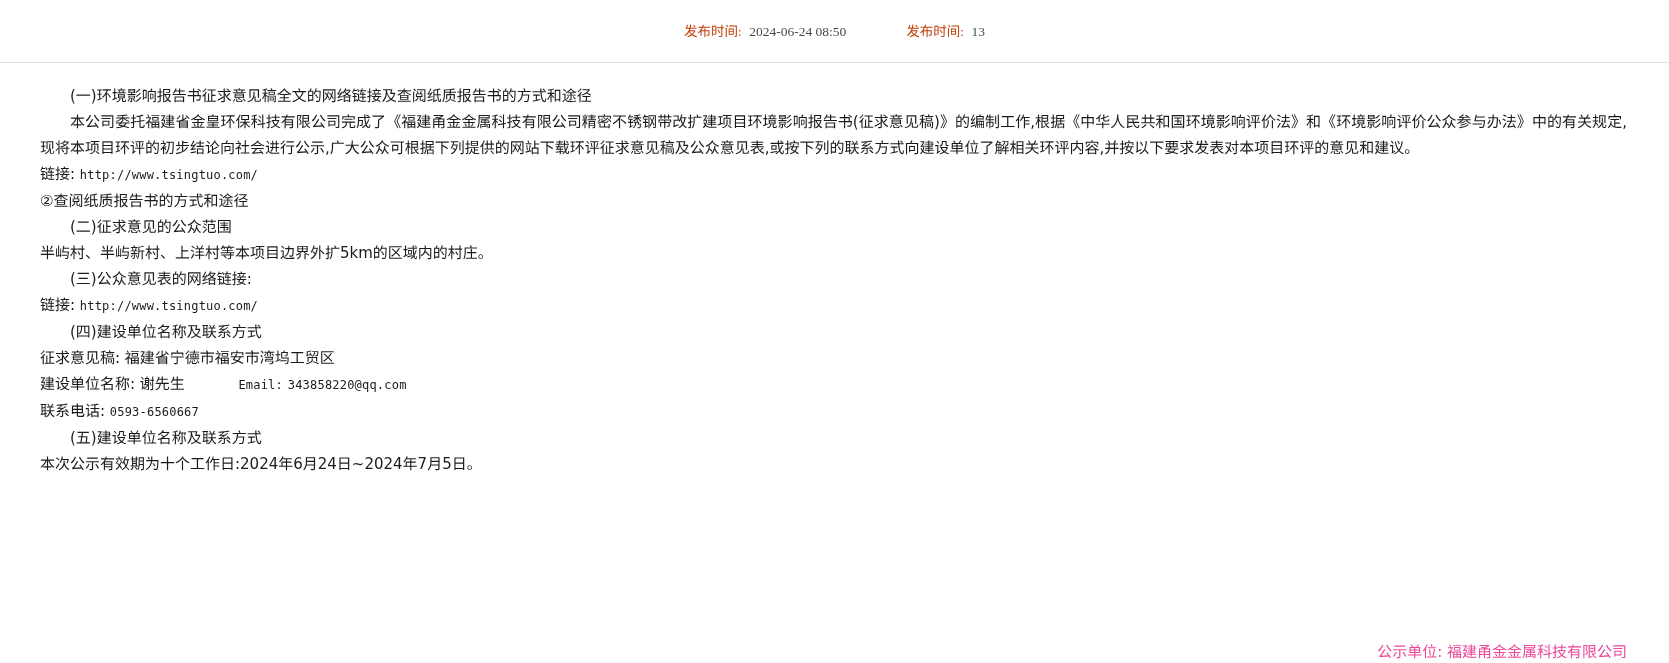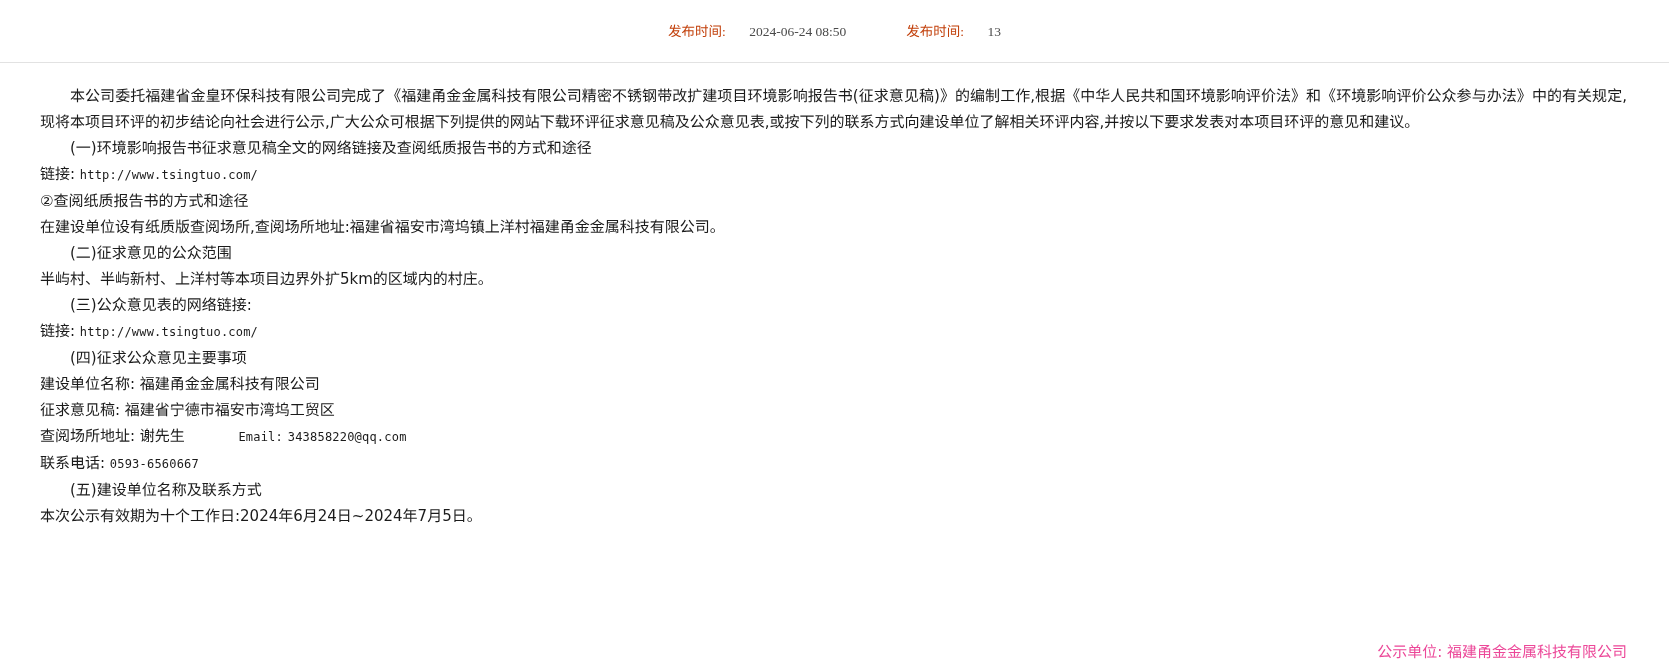--- a/index.html
+++ b/index.html
@@ -43,21 +43,21 @@
     font-family: "Liberation Serif", serif;
   }
   .meta-item {
     white-space: nowrap;
   }
   .meta-item .label {
     color: #c2410c;
   }
   .meta-item .value {
     color: #4a4a4a;
-    margin-left: 20px;
+    margin-left: 4px;
   }
   .divider {
     margin-top: 22px;
     border-top: 1px solid #e2e2e2;
     width: 100%;
   }
   .content {
     padding: 20px 42px 0 40px;
     font-size: 15px;
     line-height: 26px;
@@ -108,59 +108,54 @@
     <div class="meta-item">
       <span class="label">发布时间:</span>
       <span class="value">13</span>
     </div>
   </div>
 
   <div class="divider"></div>
 
   <div class="content">
 
+    <p class="para indent">(一)环境影响报告书征求意见稿全文的网络链接及查阅纸质报告书的方式和途径</p>
+
     <p class="para indent">本公司委托福建省金皇环保科技有限公司完成了《福建甬金金属科技有限公司精密不锈钢带改扩建项目环境影响报告书(征求意见稿)》的编制工作,根据《中华人民共和国环境影响评价法》和《环境影响评价公众参与办法》中的有关规定,现将本项目环评的初步结论向社会进行公示,广大公众可根据下列提供的网站下载环评征求意见稿及公众意见表,或按下列的联系方式向建设单位了解相关环评内容,并按以下要求发表对本项目环评的意见和建议。</p>
-
-    <p class="para indent">(一)环境影响报告书征求意见稿全文的网络链接及查阅纸质报告书的方式和途径</p>
 
 
     <p class="para">
       <span>链接:</span>
       <span class="mono">http://www.tsingtuo.com/</span>
     </p>
 
     <p class="para">②查阅纸质报告书的方式和途径</p>
 
-    <p class="para">在建设单位设有纸质版查阅场所,查阅场所地址:福建省福安市湾坞镇上洋村福建甬金金属科技有限公司。</p>
 
     <p class="para indent">(二)征求意见的公众范围</p>
 
     <p class="para">半屿村、半屿新村、上洋村等本项目边界外扩5km的区域内的村庄。</p>
 
     <p class="para indent">(三)公众意见表的网络链接:</p>
 
     <p class="para">
       <span>链接:</span>
       <span class="mono">http://www.tsingtuo.com/</span>
     </p>
 
-    <p class="para indent">(四)征求公众意见主要事项</p>
+    <p class="para indent">(四)建设单位名称及联系方式</p>
 
-    <p class="para">
-      <span>建设单位名称:</span>
-      <span>福建甬金金属科技有限公司</span>
-    </p>
 
     <p class="para">
       <span>征求意见稿:</span>
       <span>福建省宁德市福安市湾坞工贸区</span>
     </p>
 
     <p class="para">
-      <span>查阅场所地址:</span>
+      <span>建设单位名称:</span>
       <span>谢先生</span>
       <span class="inline-gap"></span>
       <span class="mono">Email:</span>
       <span class="mono">343858220@qq.com</span>
     </p>
 
     <p class="para">
       <span>联系电话:</span>
       <span class="mono">0593-6560667</span>
     </p>

